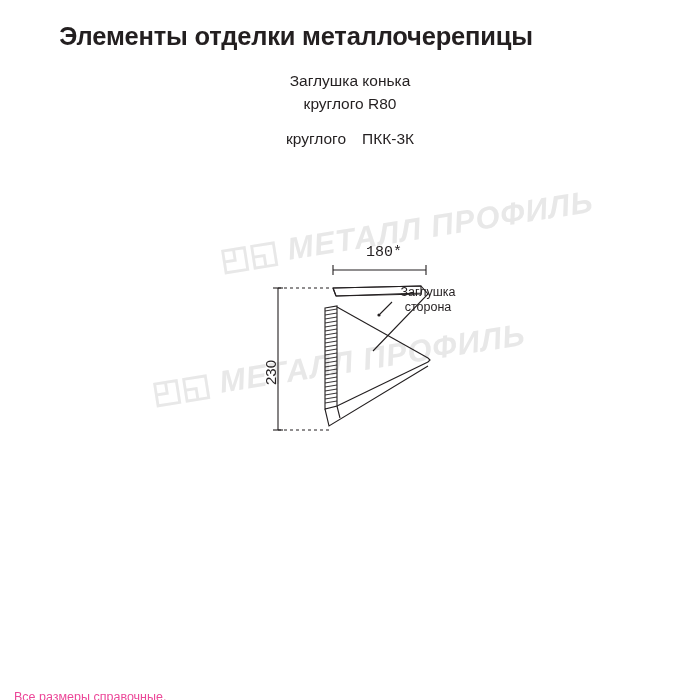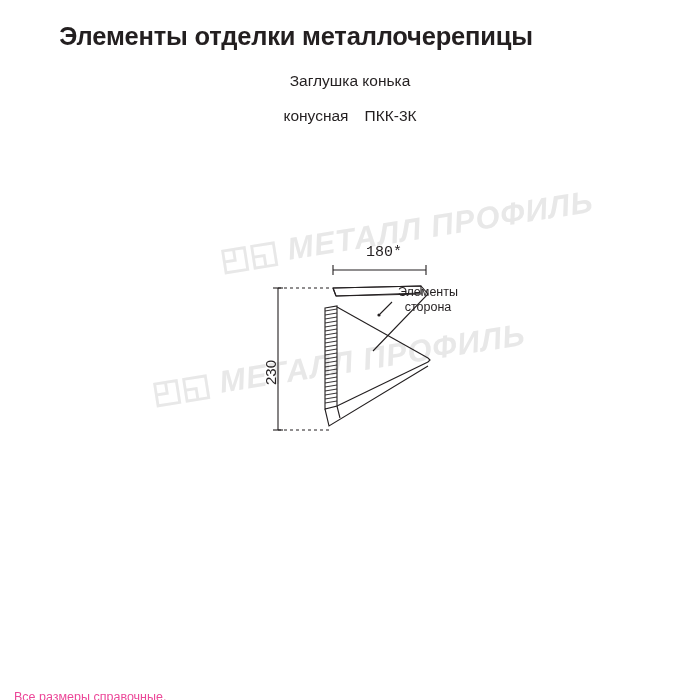--- a/index.html
+++ b/index.html
@@ -113,22 +113,23 @@
     </div>
     <div class="wm wm-2">
       <span class="mark">◰◱</span> <span>МЕТАЛЛ ПРОФИЛЬ</span>
     </div>
   </div>
 
   <div class="title">Элементы отделки металлочерепицы</div>
 
   <div class="subtitle">
     <span class="ln1">Заглушка конька</span>
+    <span class="ln2">круглого R80</span>
     <span class="ln3">
-      <span>конусная</span><span class="code">ПКК-3К</span>
+      <span>круглого</span><span class="code">ПКК-3К</span>
     </span>
   </div>
 
   <div class="drawing">
     <svg width="440" height="300" viewBox="0 0 440 300">
       <g stroke="#231f20" fill="none" stroke-width="1.1">
 
         <path d="M 203 98 L 291 96 L 291 103 L 206 106 Z"></path>
 
         <path d="M 206 106 L 291 103 L 294 110 L 281 124 L 215 112 Z" opacity="0"></path>
@@ -197,20 +198,20 @@
         <path d="M 262 112 L 250 124"></path>
         <circle cx="249" cy="125" r="1.6" fill="#231f20" stroke="none"></circle>
       </g>
     </svg>
 
     <div class="dim-180" style="left: 236px; top: 54px; font-family: Liberation Mono, monospace;">180*</div>
 
     <div class="dim-230" style="left: 132px; top: 195px;">230</div>
 
     <div class="label-face" style="left: 253px; top: 95px; width: 90px;">
-      <span>Элементы</span><br>
+      <span>Заглушка</span><br>
       <span>сторона</span>
     </div>
   </div>
 
   <div class="footer footer-l1">Все размеры справочные.</div>
 
 </div>
 
 </body></html>

